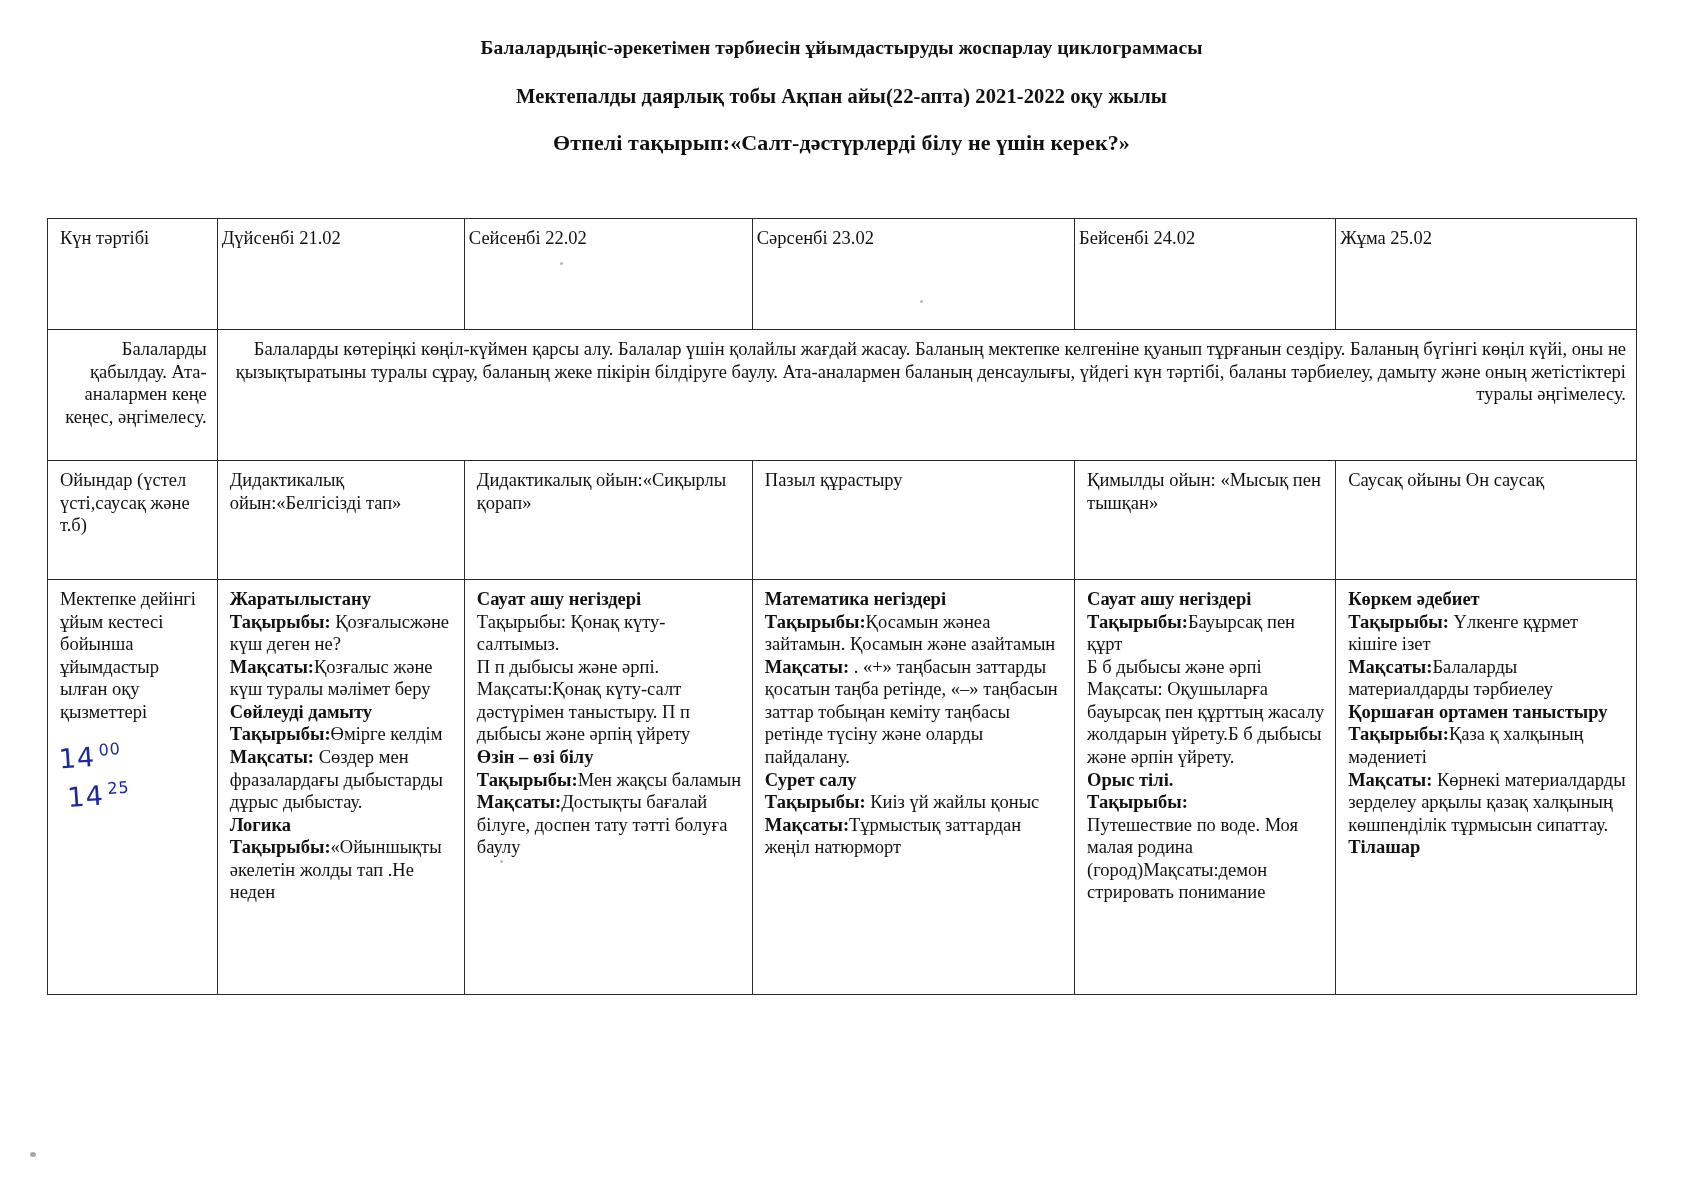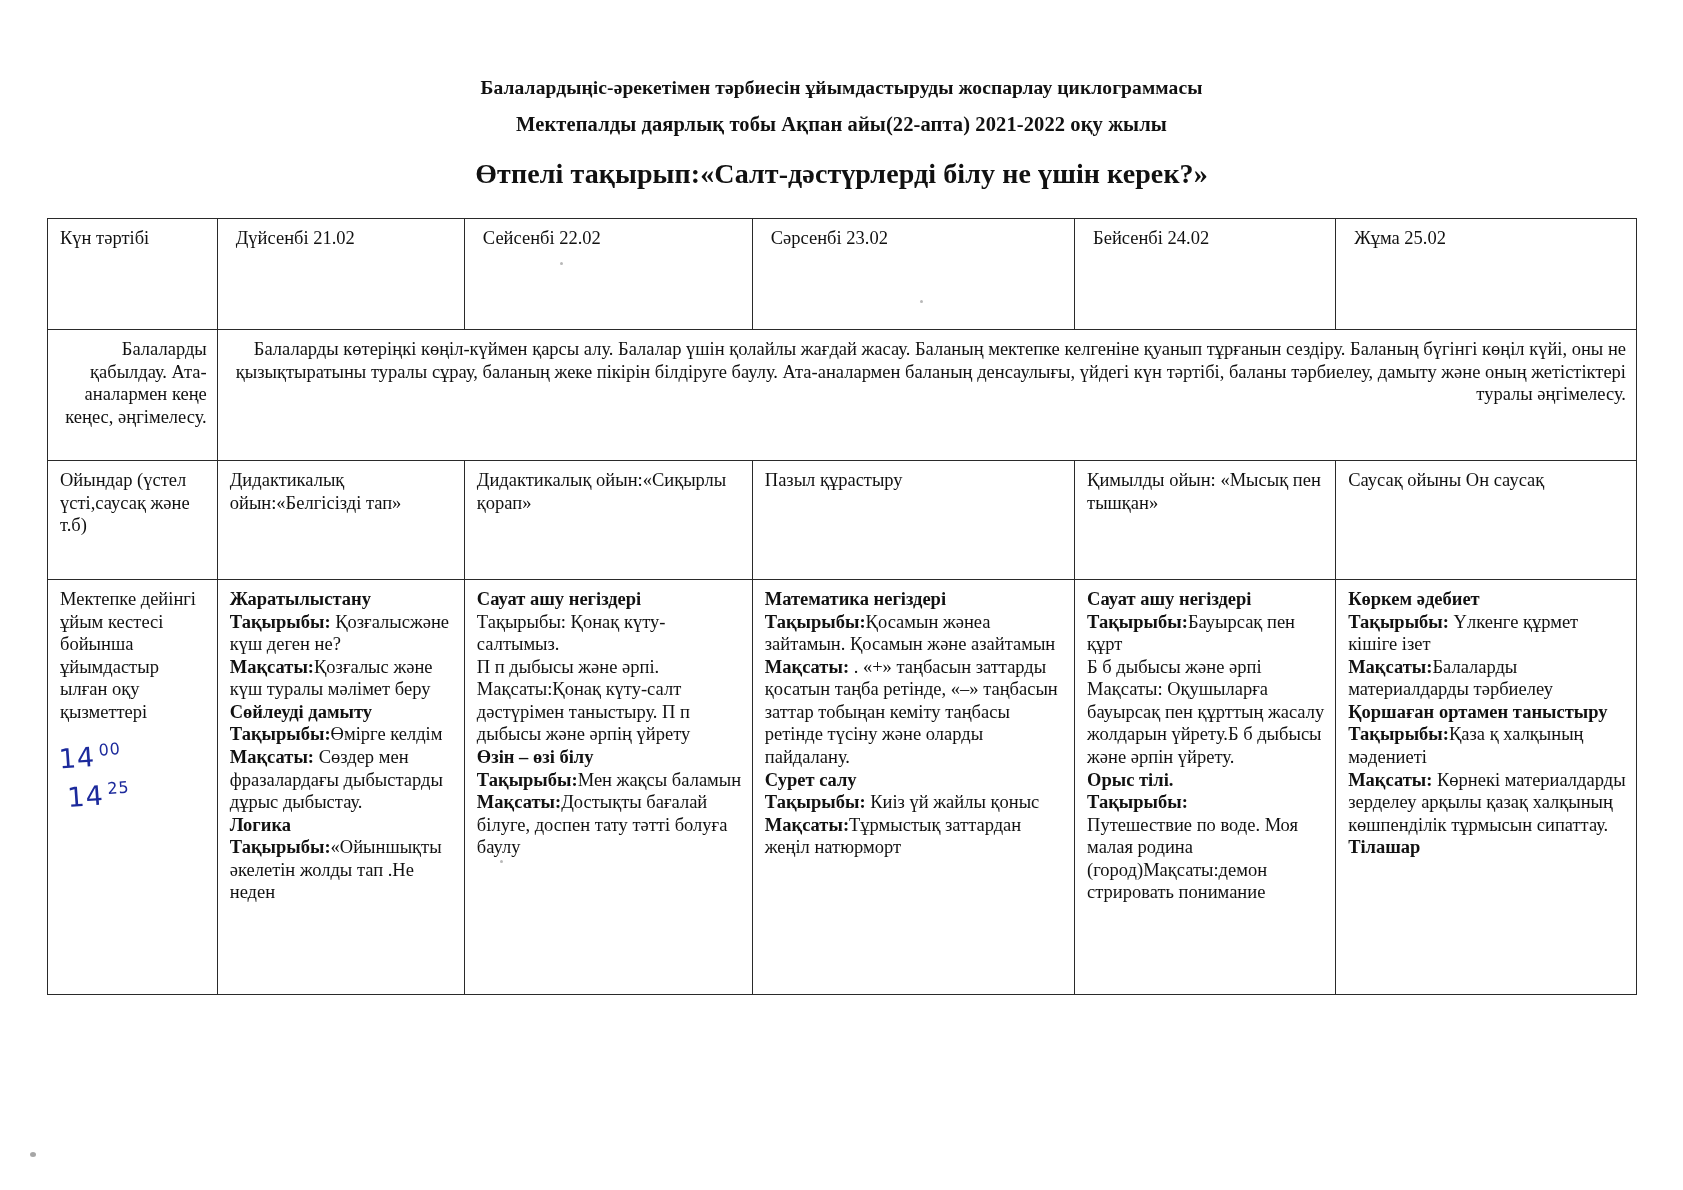--- a/index.html
+++ b/index.html
@@ -17,31 +17,31 @@
   }
   .page {
     position: relative;
     width: 1683px;
     height: 1190px;
     box-sizing: border-box;
     padding: 0;
   }
   .titles {
     text-align: center;
-    padding-top: 78px;
+    padding-top: 38px;
   }
   .title-line {
     font-weight: bold;
     font-size: 20px;
     line-height: 1.0;
     letter-spacing: 0.1px;
   }
   .title-line.t1 { font-size: 19.5px; }
-  .title-line.t2 { margin-top: 16px; font-size: 20.5px; }
-  .title-line.t3 { margin-top: 26px; font-size: 28px; }
+  .title-line.t2 { margin-top: 28px; font-size: 20.5px; }
+  .title-line.t3 { margin-top: 26px; font-size: 22px; }
 
   table.grid {
     position: absolute;
     left: 47px;
     top: 218px;
     width: 1590px;
     border-collapse: collapse;
     table-layout: fixed;
   }
   table.grid td {
@@ -53,21 +53,21 @@
   }
   .c0 { width: 158px; }
   .c1 { width: 230px; }
   .c2 { width: 268px; }
   .c3 { width: 300px; }
   .c4 { width: 243px; }
   .c5 { width: 280px; }
 
   .row-head td { height: 96px; }
   .day-label { padding-left: 6px; }
-  .day-label.indent { padding-left: 18px; }
+  .day-label.indent { padding-left: 4px; }
 
   .row-accept td { height: 116px; text-align: right; }
   .accept-text {
     text-align: justify;
     font-size: 18.5px;
     line-height: 1.28;
     padding-right: 4px;
   }
   .row-morning td { height: 52px; }
   .row-games td { height: 104px; }

